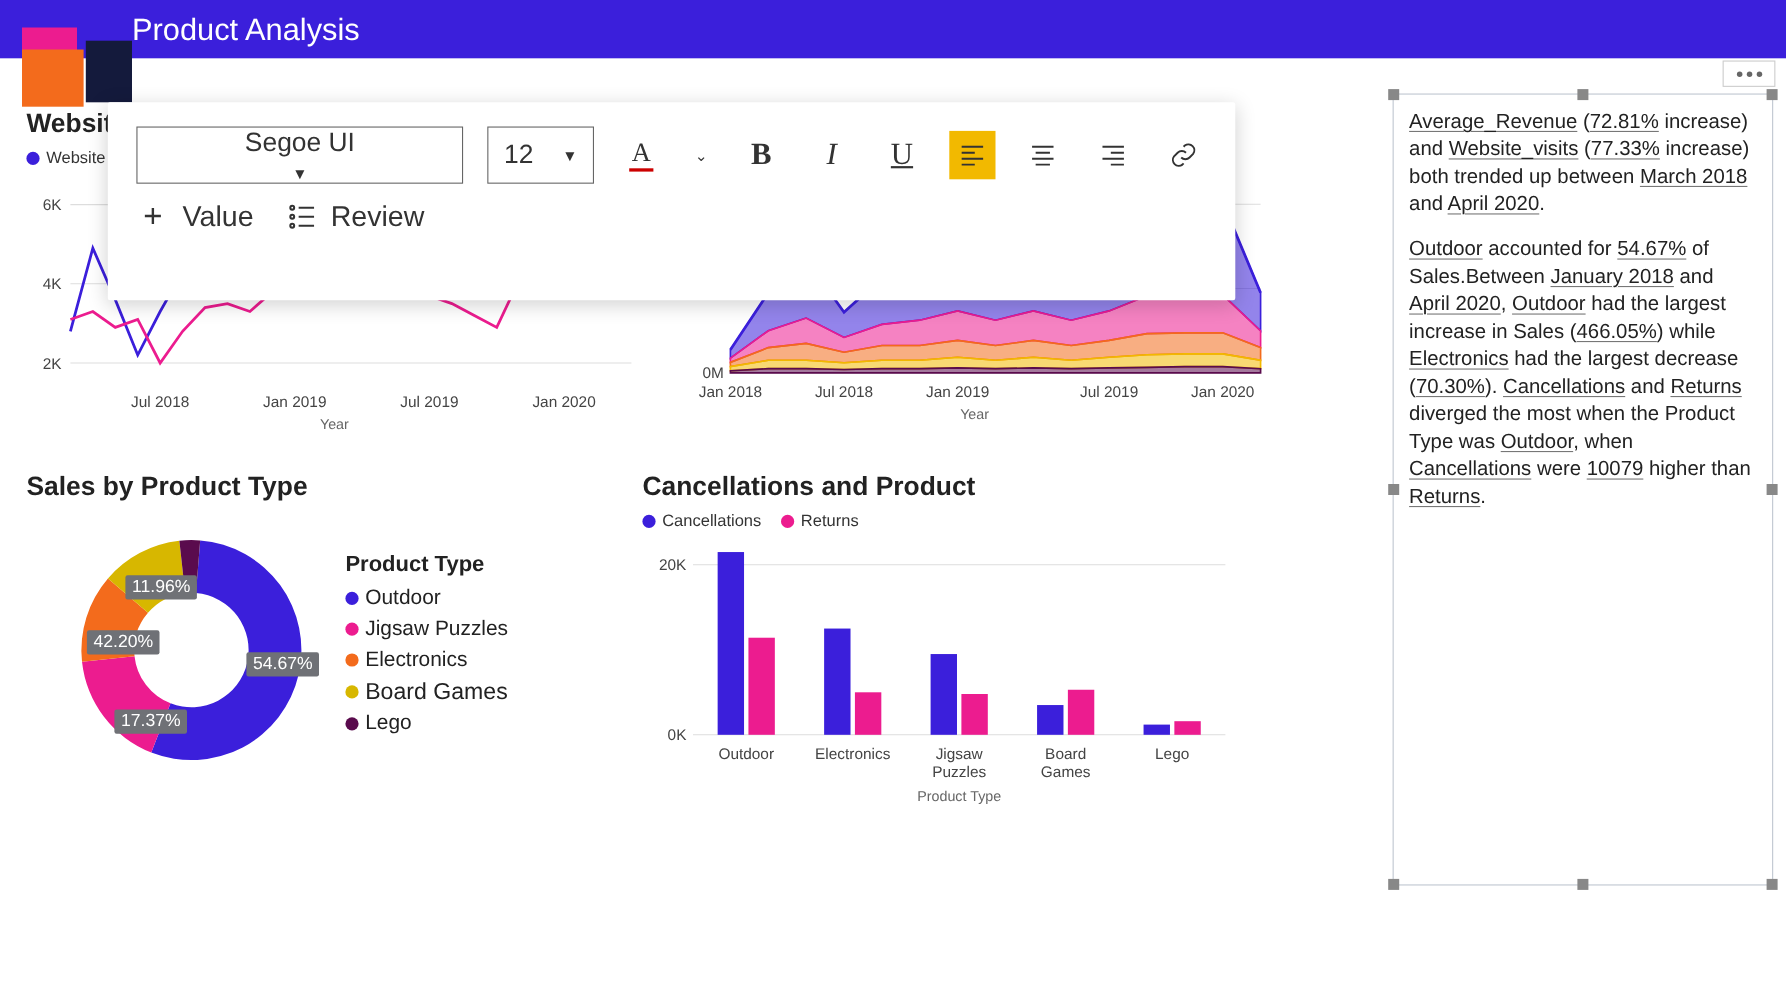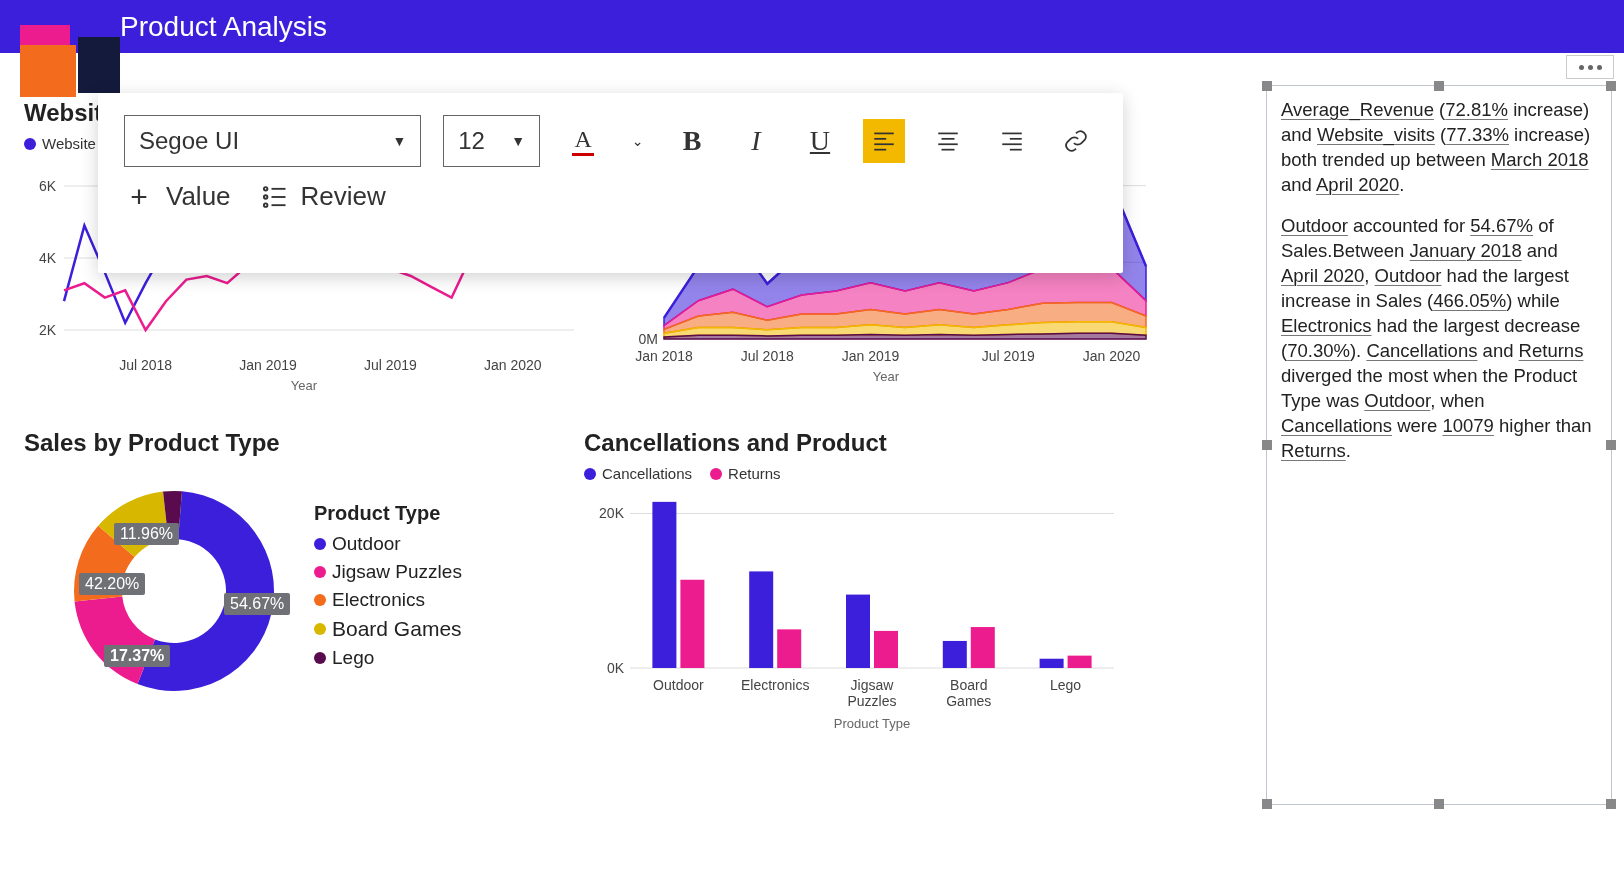--- a/index.html
+++ b/index.html
@@ -21,21 +21,21 @@
   .right-pane .sh-tl{left:-5px;top:-5px;} .sh-tr{right:-5px;top:-5px;} .sh-bl{left:-5px;bottom:-5px;} .sh-br{right:-5px;bottom:-5px;}
   .sh-tm{left:50%;top:-5px;margin-left:-5px;} .sh-bm{left:50%;bottom:-5px;margin-left:-5px;}
   .sh-lm{left:-5px;top:50%;margin-top:-5px;} .sh-rm{right:-5px;top:50%;margin-top:-5px;}
   .right-pane u { text-decoration-color:#777; text-decoration-thickness:1px; text-underline-offset:3px; }
   .right-pane p { margin-bottom: 16px; }
 
   
   .toolbar { position: absolute; left: 98px; top: 93px; width: 1025px; height: 180px; background: #fff; box-shadow: 0 4px 18px rgba(0,0,0,0.18); border-radius: 2px; z-index: 50; }
   .toolbar-row1 { display:flex; align-items:center; gap:22px; padding: 22px 26px 10px 26px; }
   .tb-select { height:52px; border:1px solid #666; display:flex; align-items:center; justify-content:space-between; padding:0 14px; font-size:24px; color:#333; background:#fff; cursor:pointer;}
-  .tb-font { width: 310px; }
+  .tb-font { width: 310px; flex-direction: column; }
   .tb-size { width: 100px; }
   .tb-caret { font-size:14px; color:#333; }
   .tb-icon { width:44px; height:44px; display:flex; align-items:center; justify-content:center; font-size:28px; color:#333; cursor:pointer; }
   .tb-icon.active { background:#f2b900; }
   .tb-icon svg { width:26px; height:26px; stroke:#333; fill:none; stroke-width:1.6; }
   .toolbar-row2 { display:flex; align-items:center; gap:30px; padding: 4px 26px 18px 26px; font-size:26px; color:#333; border-top: none; }
   .toolbar-row2 .grp { display:flex; align-items:center; gap:12px; cursor:pointer; }
   .plus-circle { width:30px; height:30px; display:flex; align-items:center; justify-content:center; font-size:30px; font-weight:300; }
 
   
@@ -200,21 +200,21 @@
           <div style="position:relative; width:260px; height:230px;">
             <svg id="svg-donut" width="260" height="230">
                 <path d="M157.9914693969173,18.319829369738073 A100,100 0 1 1 113.51937032954191,211.10834365859426 L131.03007257136179,166.41633870246903 A52,52 0 1 0 154.155564086397,66.1663112722638 Z" fill="#3b1fdb"></path>
                 <path d="M113.51937032954191,211.10834365859426 A100,100 0 0 1 50.56108675394199,128.5783993327417 L98.29176511204983,123.50076765302568 A52,52 0 0 0 131.03007257136179,166.41633870246903 Z" fill="#ec1c8f"></path>
                 <path d="M50.56108675394199,128.5783993327417 A100,100 0 0 1 74.13612724649035,52.848846435083786 L110.55078616817498,84.12140014624356 A52,52 0 0 0 98.29176511204983,123.50076765302568 Z" fill="#f36b1c"></path>
                 <path d="M74.13612724649035,52.848846435083786 A100,100 0 0 1 139.04680085526127,18.601672908968467 L144.30433644473587,66.3128699126636 A52,52 0 0 0 110.55078616817498,84.12140014624356 Z" fill="#d7b700"></path>
                 <path d="M139.04680085526127,18.601672908968467 A100,100 0 0 1 157.99146939691727,18.31982936973806 L154.15556408639696,66.16631127226378 A52,52 0 0 0 144.30433644473587,66.3128699126636 Z" fill="#5a0b4d"></path>
               </svg>
             <div id="donut-badges">
                 <div class="pct-badge" style="left: 200px; top: 120px;">54.67%</div>
-                <div class="pct-badge" style="left: 80px; top: 172px; font-weight: bold;">17.37%</div>
+                <div class="pct-badge" style="left: 80px; top: 172px;">17.37%</div>
                 <div class="pct-badge" style="left: 55px; top: 100px;">42.20%</div>
                 <div class="pct-badge" style="left: 90px; top: 50px;">11.96%</div>
               </div>
           </div>
           <div>
             <div style="font-weight:700; font-size:20px; margin-bottom:8px;">Product Type</div>
             <div id="donut-legend-items">
                 <div class="legend-item" style="font-size: 19px; margin-bottom: 6px;">
                   <span class="dot" style="background:#3b1fdb"></span>
                   <span>Outdoor</span>

